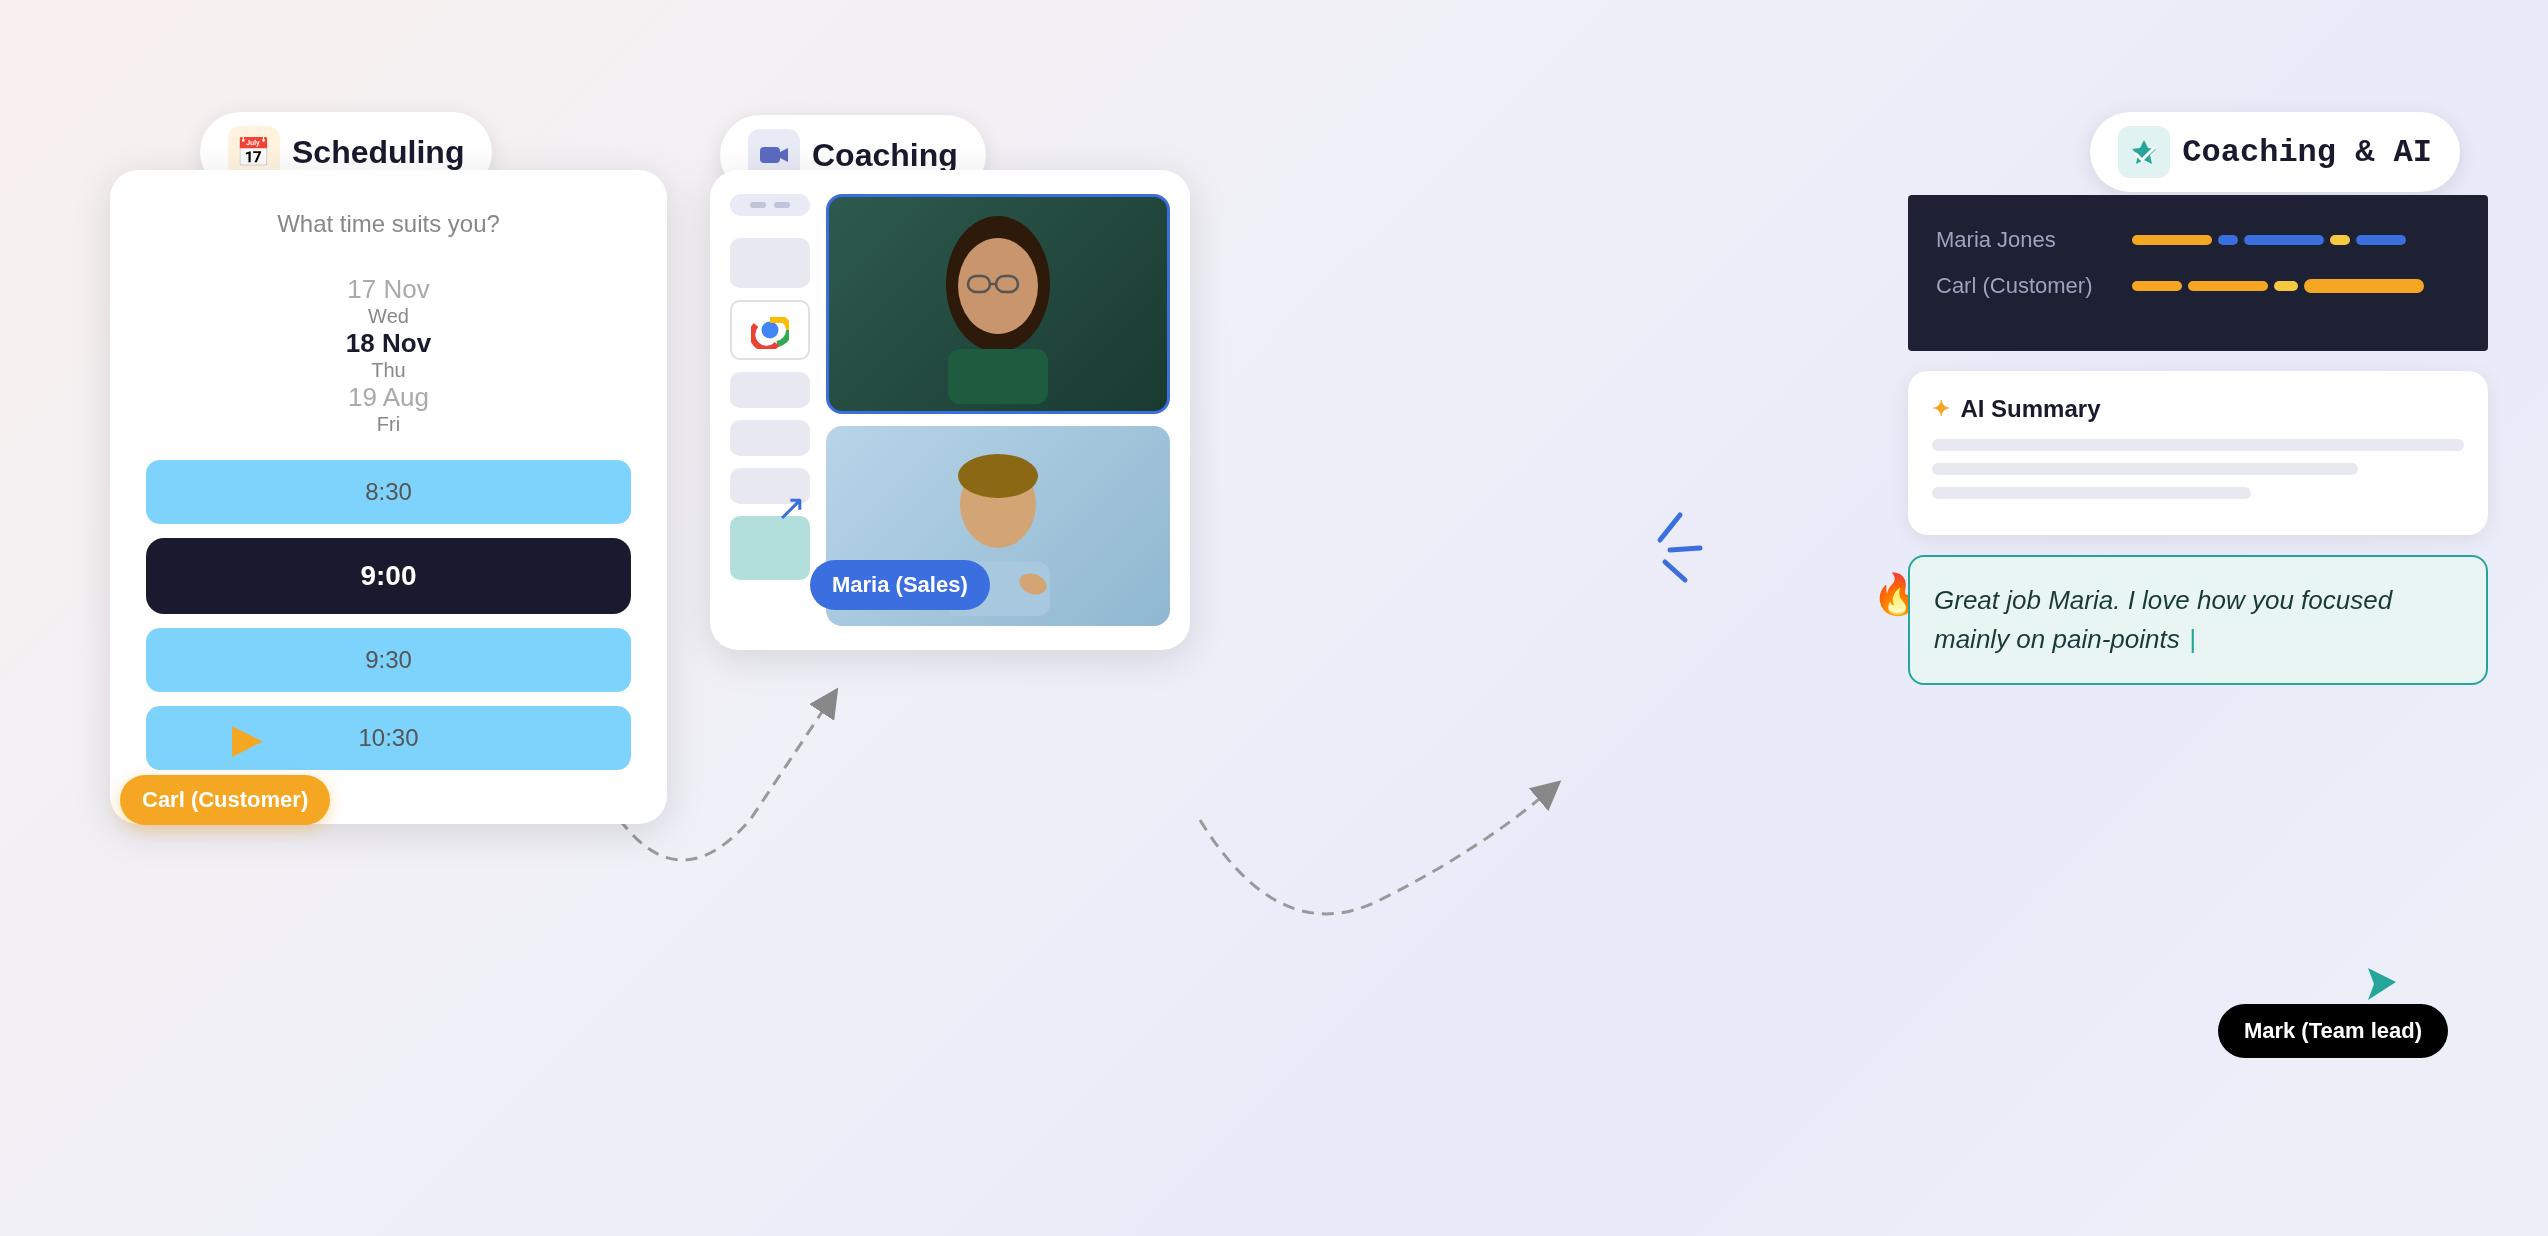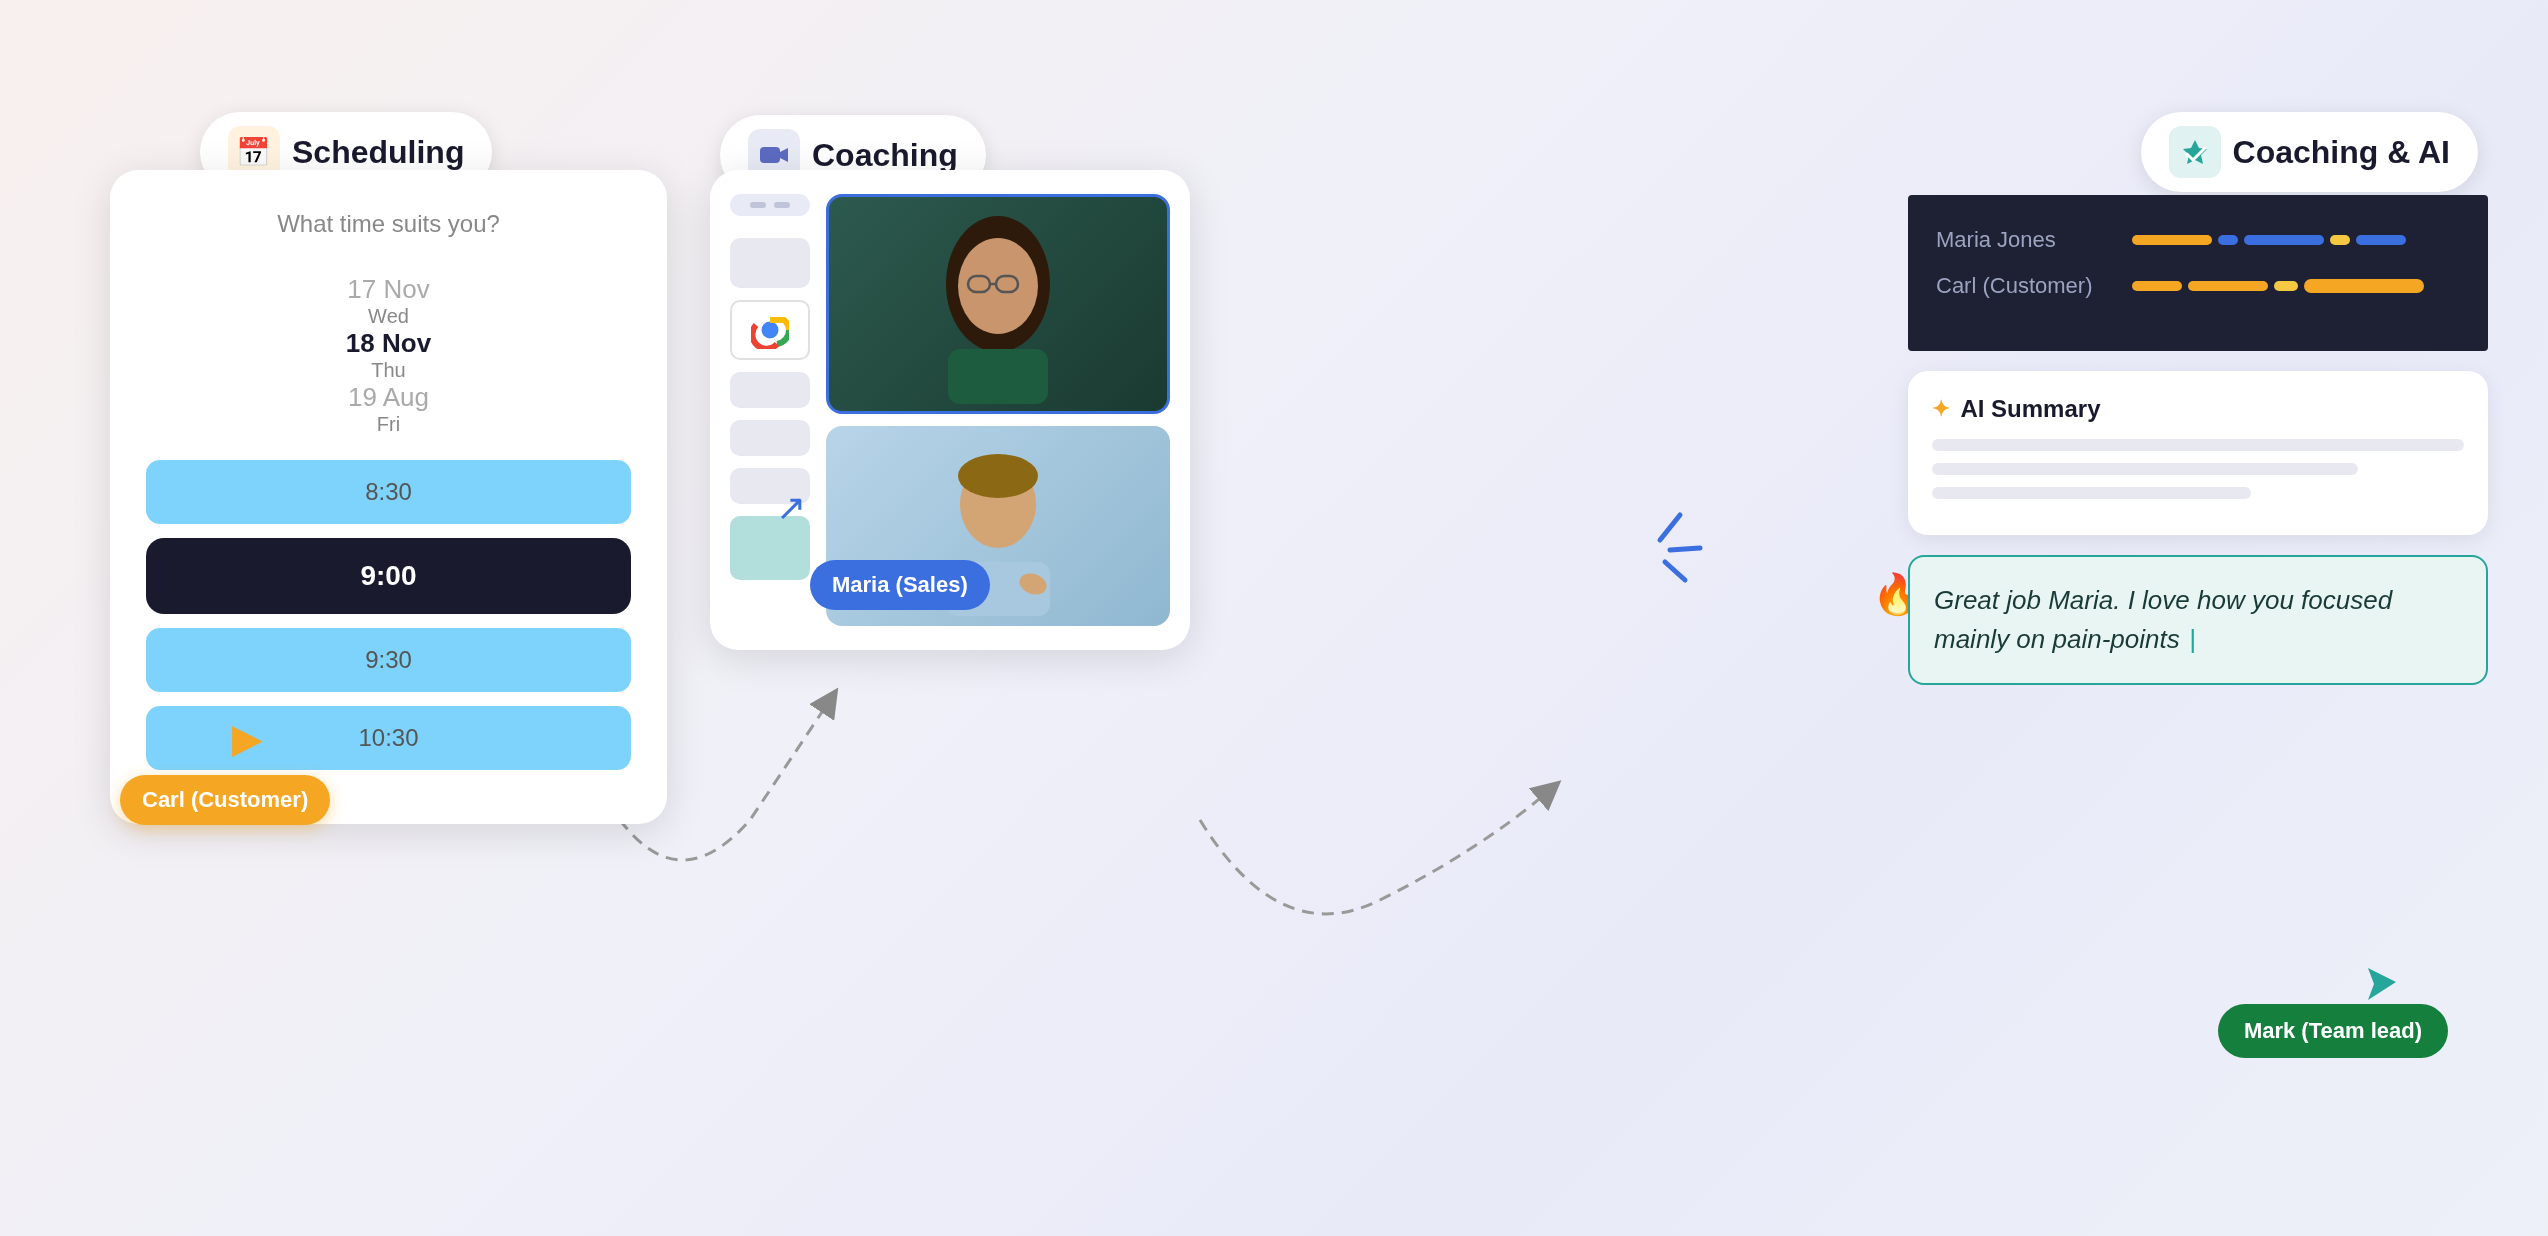--- a/index.html
+++ b/index.html
@@ -265,21 +265,21 @@
       color: #1a3a38;
       line-height: 1.5;
       position: relative;
     }
 
     
     .mark-tag {
       position: absolute;
       right: 100px;
       bottom: 178px;
-      background: #15803d;
+      background: #000000;
       color: white;
       font-size: 22px;
       font-weight: 600;
       padding: 14px 26px;
       border-radius: 50px;
     }
 
     
     .scheduling-pill {
       top: 112px;
@@ -290,21 +290,22 @@
     
     .meeting-pill {
       top: 115px;
       left: 720px;
     }
     .meeting-pill .pill-icon { background: #E8EAF6; }
 
     
     .coaching-pill {
       top: 112px;
-      right: 70px;
+      right: 88px;
+      font-family: Liberation Mono, monospace;
     }
     .coaching-pill .pill-icon { background: #E0F2F1; }
 
     
     .arrows-svg {
       position: absolute;
       top: 0;
       left: 0;
       width: 2548px;
       height: 1236px;

